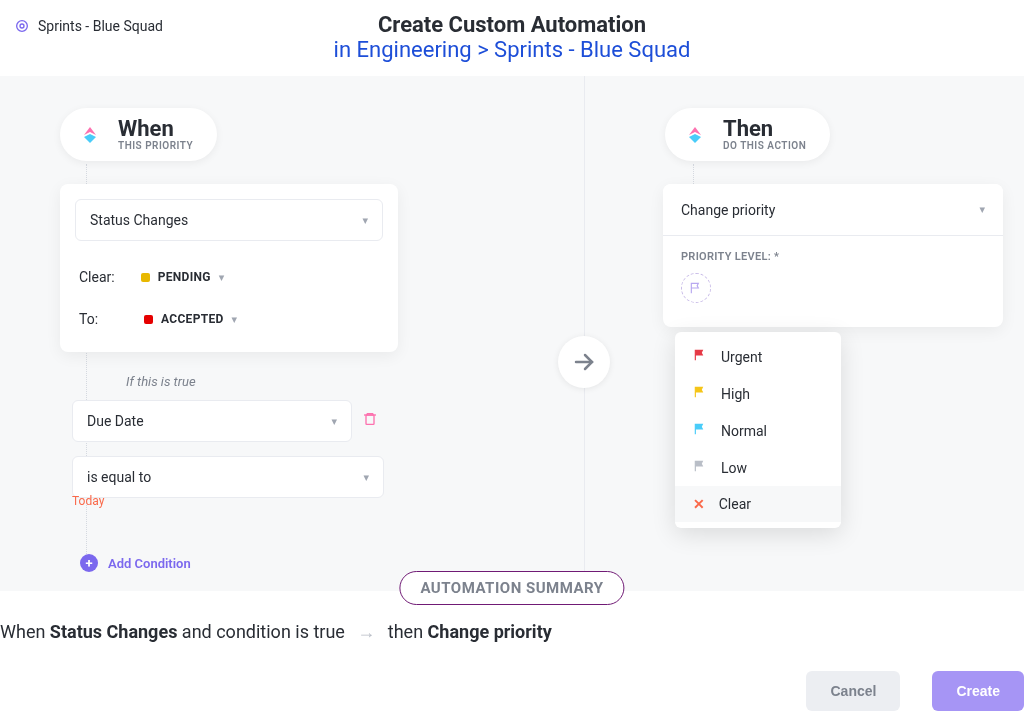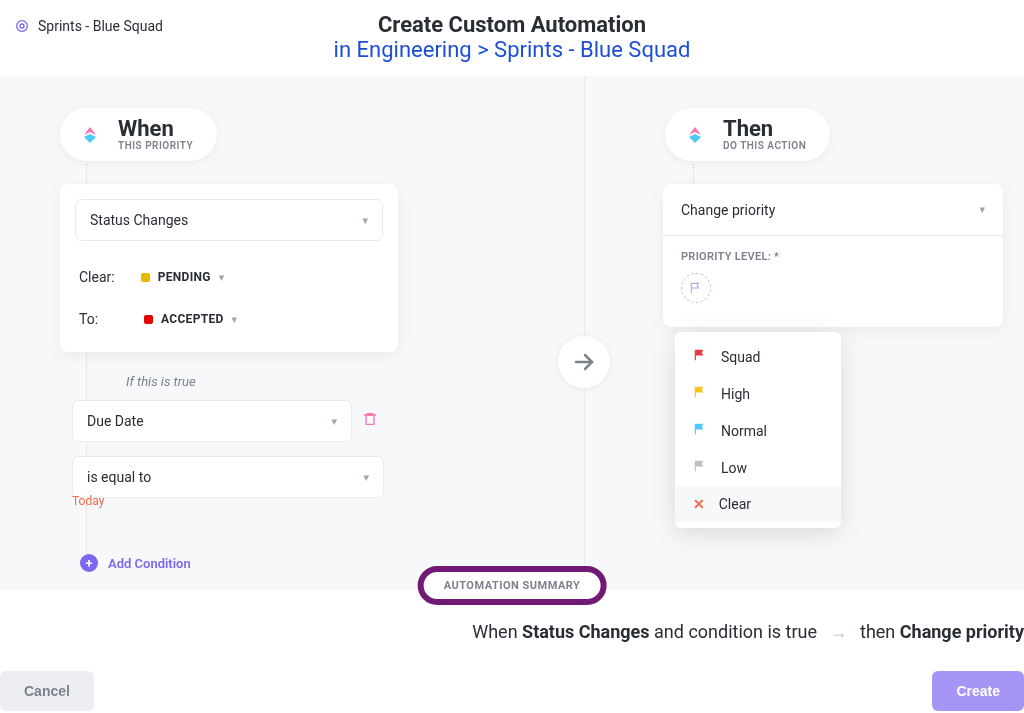--- a/index.html
+++ b/index.html
@@ -254,41 +254,41 @@
   cursor: pointer;
 }
 .prio-item.clear-item { background: #f7f8f9; }
 .flag-ic { font-size: 14px; }
 .summary-chip {
   position: absolute;
   left: 50%;
   transform: translateX(-50%);
   bottom: -14px;
   background: #fff;
-  border: 6px solid #701a75;
+  border: 1px solid #701a75;
   border-radius: 20px;
   padding: 7px 20px;
-  font-size: 11px;
+  font-size: 15px;
   font-weight: 700;
   letter-spacing: 0.5px;
   color: #7c828d;
   margin-top: 24px;
 }
 .summary-line {
-  text-align: right;
+  text-align: left;
   margin-top: 30px;
   font-size: 18px;
   color: #292d34;
 }
 .summary-line b { font-weight: 700; }
 .summary-arrow { color: #b9bec7; margin: 0 8px; }
 .btns {
   display: flex;
-  justify-content: space-between;
-  gap: 14px;
+  justify-content: flex-end;
+  gap: 32px;
   margin-top: 28px;
 }
 .btn {
   height: 40px;
   padding: 0 24px;
   border-radius: 6px;
   border: none;
   font-size: 14px;
   font-weight: 600;
   cursor: pointer;
@@ -430,21 +430,21 @@
           </svg>
       </div>
     </div>
   </div>
 
   <div class="prio-menu">
     <div class="prio-item">
       <span class="flag-ic"><svg viewBox="0 0 24 24" width="14" height="14" fill="#e63946" stroke="#e63946" stroke-width="2">
             <path d="M4 21V4h12l-2 4 2 4H4"></path>
           </svg></span>
-      <span>Squad</span>
+      <span>Urgent</span>
     </div>
     <div class="prio-item">
       <span class="flag-ic"><svg viewBox="0 0 24 24" width="14" height="14" fill="#f5c518" stroke="#f5c518" stroke-width="2">
             <path d="M4 21V4h12l-2 4 2 4H4"></path>
           </svg></span>
       <span>High</span>
     </div>
     <div class="prio-item">
       <span class="flag-ic"><svg viewBox="0 0 24 24" width="14" height="14" fill="#49ccf9" stroke="#49ccf9" stroke-width="2">
             <path d="M4 21V4h12l-2 4 2 4H4"></path>

